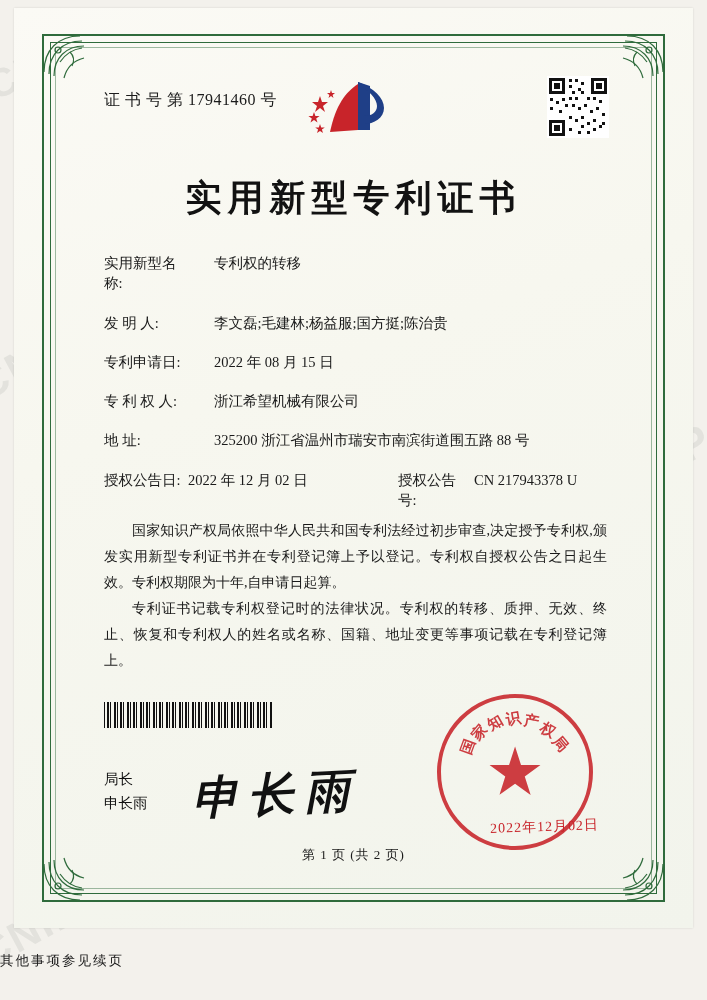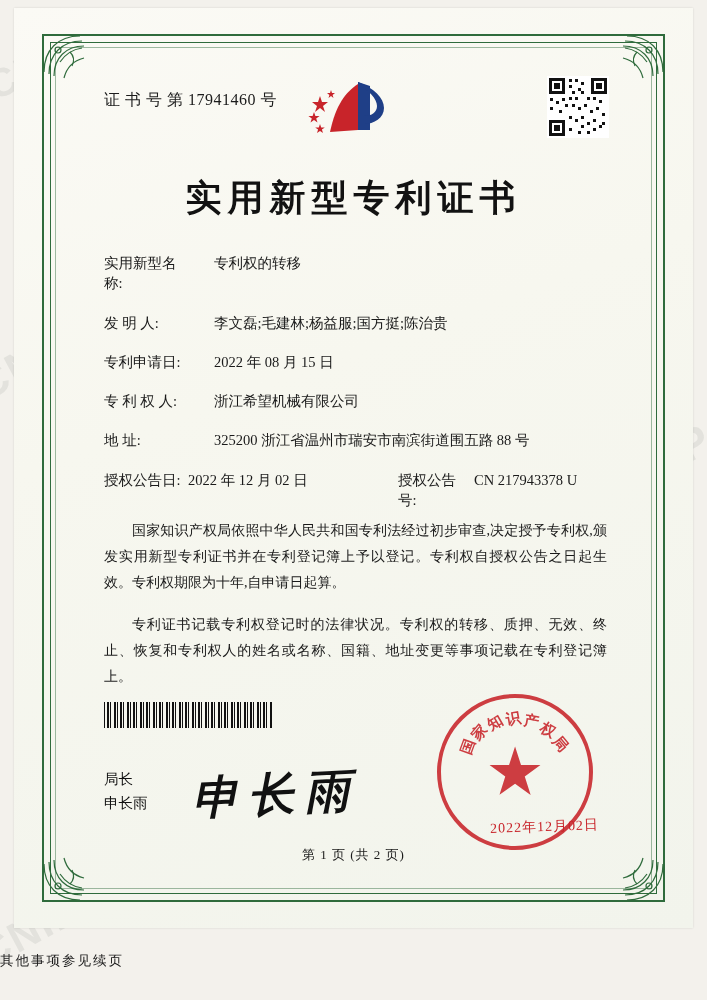--- a/index.html
+++ b/index.html
@@ -90,21 +90,21 @@
   .row.split{margin-bottom:8px;margin-top:7px;}
   .split .seg{display:flex;align-items:baseline;}
   .split .seg1{width:270px;}
   .split .seg .lbl{width:84px;}
   .split .seg2 .lbl{width:76px;}
 
   .para{
     font-size:14px;line-height:1.85;color:#1a1a1a;
     text-align:justify;margin:2px 0 0 0;text-indent:28px;
   }
-  .para + .para{margin-top:16px;}
+  .para + .para{margin-top:0;}
 
   
   .barcode{
     position:absolute;left:30px;bottom:150px;width:168px;height:26px;
     background:repeating-linear-gradient(90deg,
       #111 0 1px, transparent 1px 3px,
       #111 3px 5px, transparent 5px 6px,
       #111 6px 7px, transparent 7px 10px,
       #111 10px 12px, transparent 12px 13px);
   }

